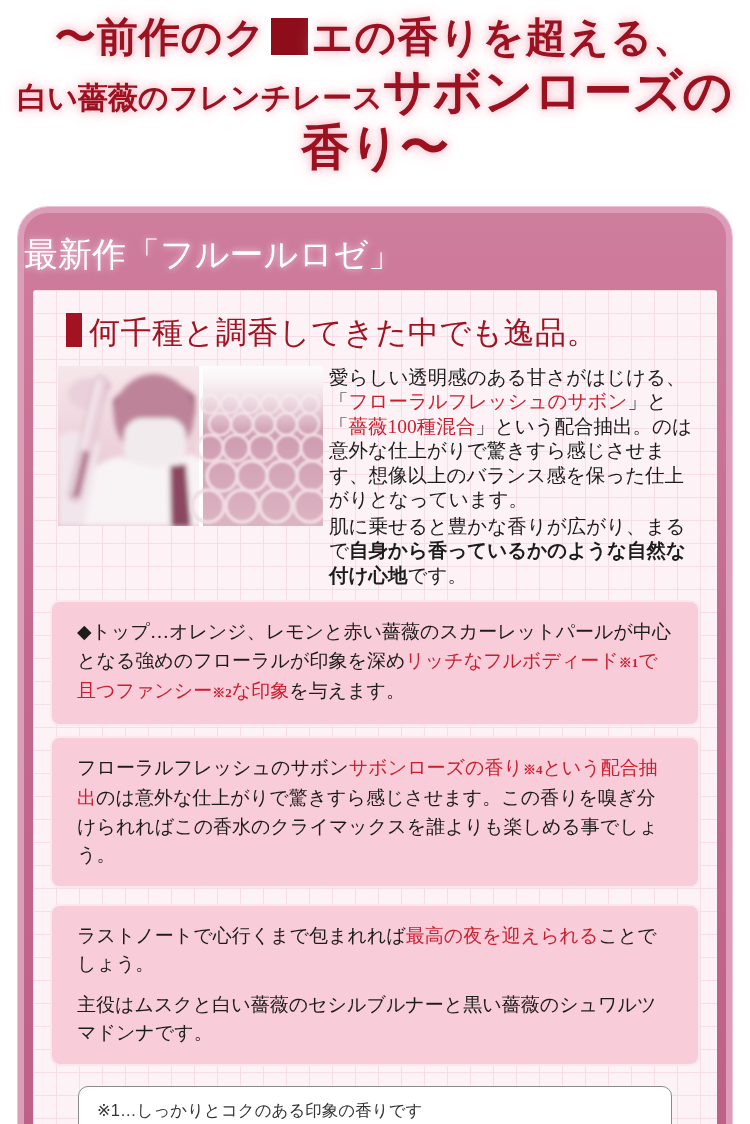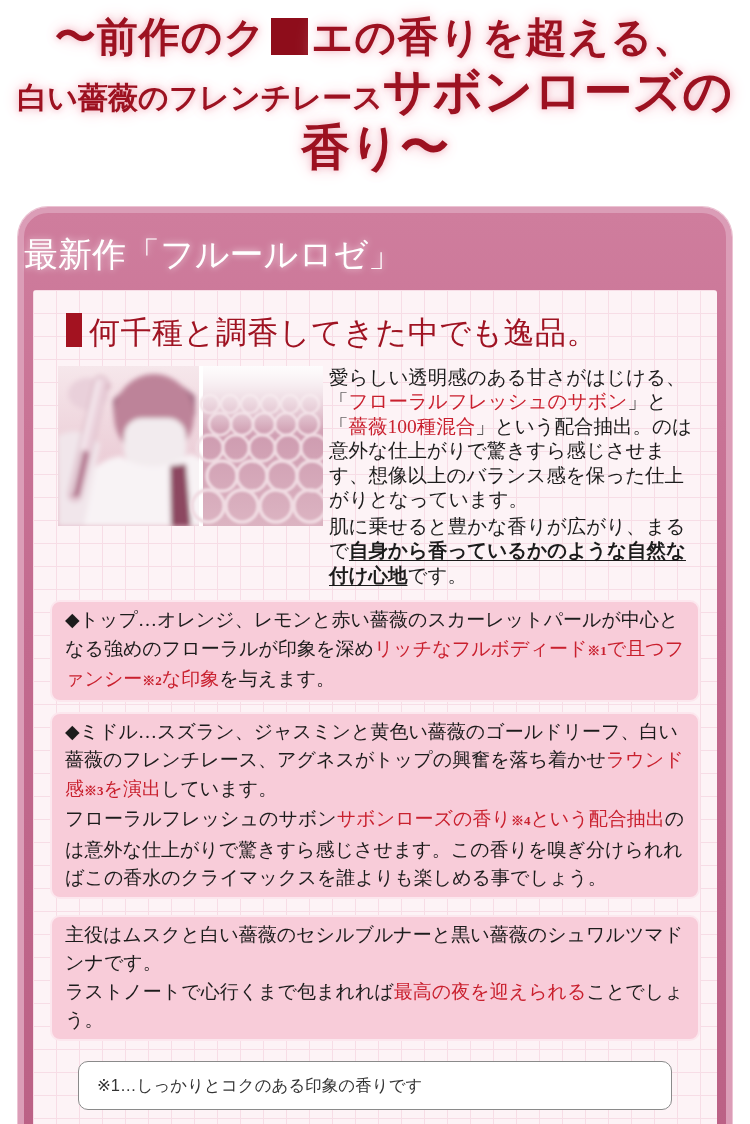--- a/index.html
+++ b/index.html
@@ -63,28 +63,28 @@
   .intro{flex:1;font-size:19.5px;line-height:24.5px;color:#1c1c1c;}
   .intro p{margin:0;}
   .intro p+p{margin-top:2px;}
 
   
   .note-box{
     background:#f8ccd9;border:2px solid #fce7ee;border-radius:10px;
     padding:4px 13px;margin:10px 0;
     font-size:19px;line-height:28.5px;color:#1c1c1c;
   }
-  .note-box p{margin:0;}
+  .note-box p{margin:12px;}
   .note-box.last{margin-top:16px;}
 
   
   .rd{color:#c9202e;font-weight:400;}
   .rdsm{color:#c9202e;font-weight:700;font-size:13px;}
   .sm{font-size:13px;color:#222;}
-  .bu{font-weight:700;text-decoration:underline;text-underline-offset:3px;}
+  .bu{font-weight:700;text-underline-offset:3px;}
 
   
   .footnote-box{
     background:#ffffff;border:1px solid #8a8a8a;border-radius:10px;
     margin:20px 28px 6px;padding:12px 18px;
     font-family:"Liberation Sans","DejaVu Sans",sans-serif;
     font-size:16.5px;line-height:23.5px;color:#333333;
   }
   .footnote-box p{margin:0;}
 </style>
@@ -202,27 +202,26 @@
           <p><span>愛らしい透明感のある甘さがはじける、「</span><span class="rd">フローラルフレッシュのサボン</span><span>」と「</span><span class="rd">薔薇100種混合</span><span>」という配合抽出。のは意外な仕上がりで驚きすら感じさせます、想像以上のバランス感を保った仕上がりとなっています。</span></p>
           <p><span>肌に乗せると豊かな香りが広がり、まるで</span><span class="bu">自身から香っているかのような自然な付け心地</span><span>です。</span></p>
         </div>
       </div>
 
       <div class="note-box">
         <p><span>◆トップ…オレンジ、レモンと赤い薔薇のスカーレットパールが中心となる強めのフローラルが印象を深め</span><span class="rd">リッチなフルボディード</span><span class="rdsm">※1</span><span class="rd">で且つファンシー</span><span class="rdsm">※2</span><span class="rd">な印象</span><span>を与えます。</span></p>
       </div>
 
       <div class="note-box">
-        <p><span>◆ミドル…スズラン、ジャスミンと黄色い薔薇のゴールドリーフ、白い薔薇のフレンチレース、アグネスがトップの興奮を落ち着かせ</span><span class="rd">ラウンド感</span><span class="rdsm">※3</span><span class="rd">を演出</span><span>しています。</span></p>
         <p><span>フローラルフレッシュのサボン</span><span class="rd">サボンローズの香り</span><span class="rdsm">※4</span><span class="rd">という配合抽出</span><span>のは意外な仕上がりで驚きすら感じさせます。この香りを嗅ぎ分けられればこの香水のクライマックスを誰よりも楽しめる事でしょう。</span></p>
       </div>
 
       <div class="note-box last">
+        <p><span>ラストノートで心行くまで包まれれば</span><span class="rd">最高の夜を迎えられる</span><span>ことでしょう。</span></p>
         <p><span>主役はムスクと白い薔薇のセシルブルナーと黒い薔薇のシュワルツマドンナです。</span></p>
-        <p><span>ラストノートで心行くまで包まれれば</span><span class="rd">最高の夜を迎えられる</span><span>ことでしょう。</span></p>
       </div>
 
       <div class="footnote-box">
         <p>※1…しっかりとコクのある印象の香りです</p>
 
       </div>
 
     </div>
   </div>
 </div>

